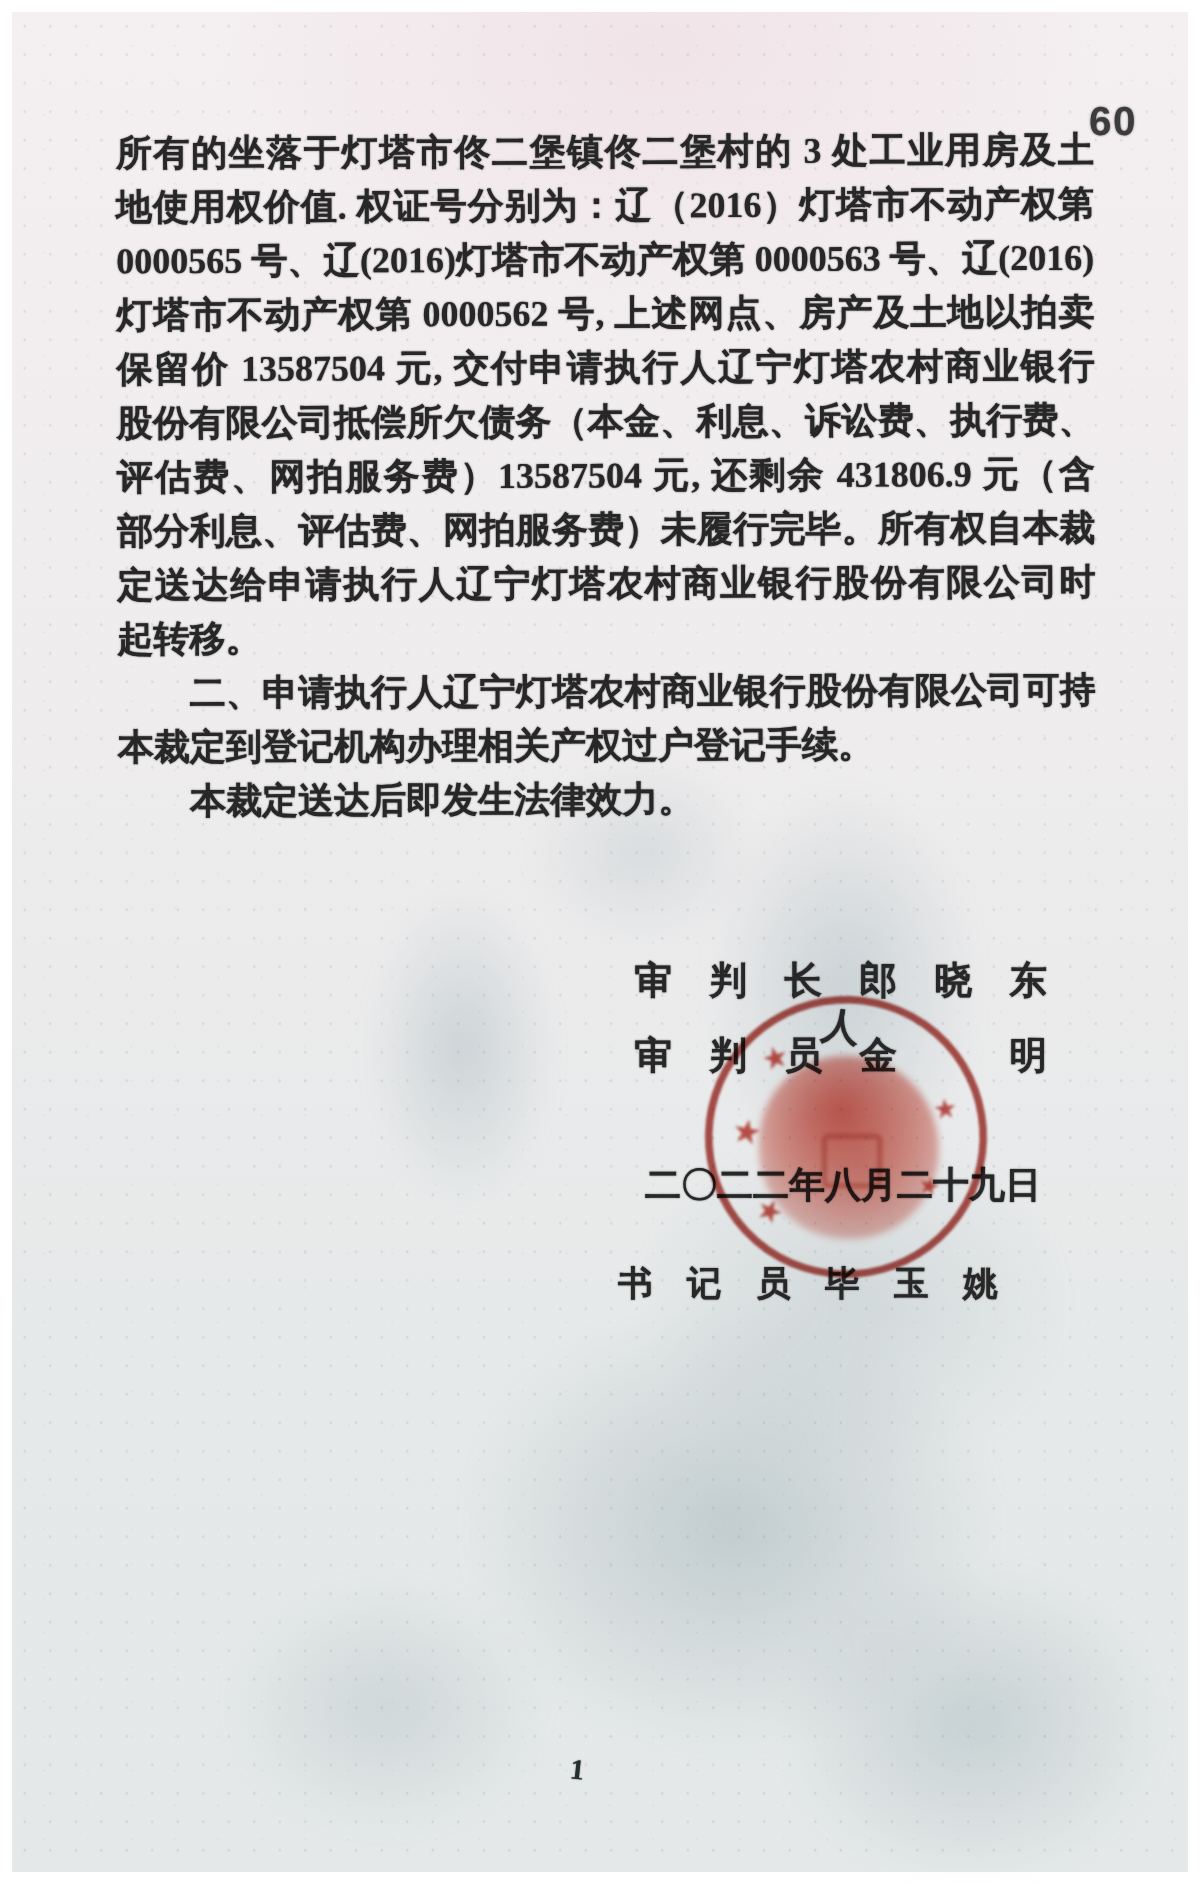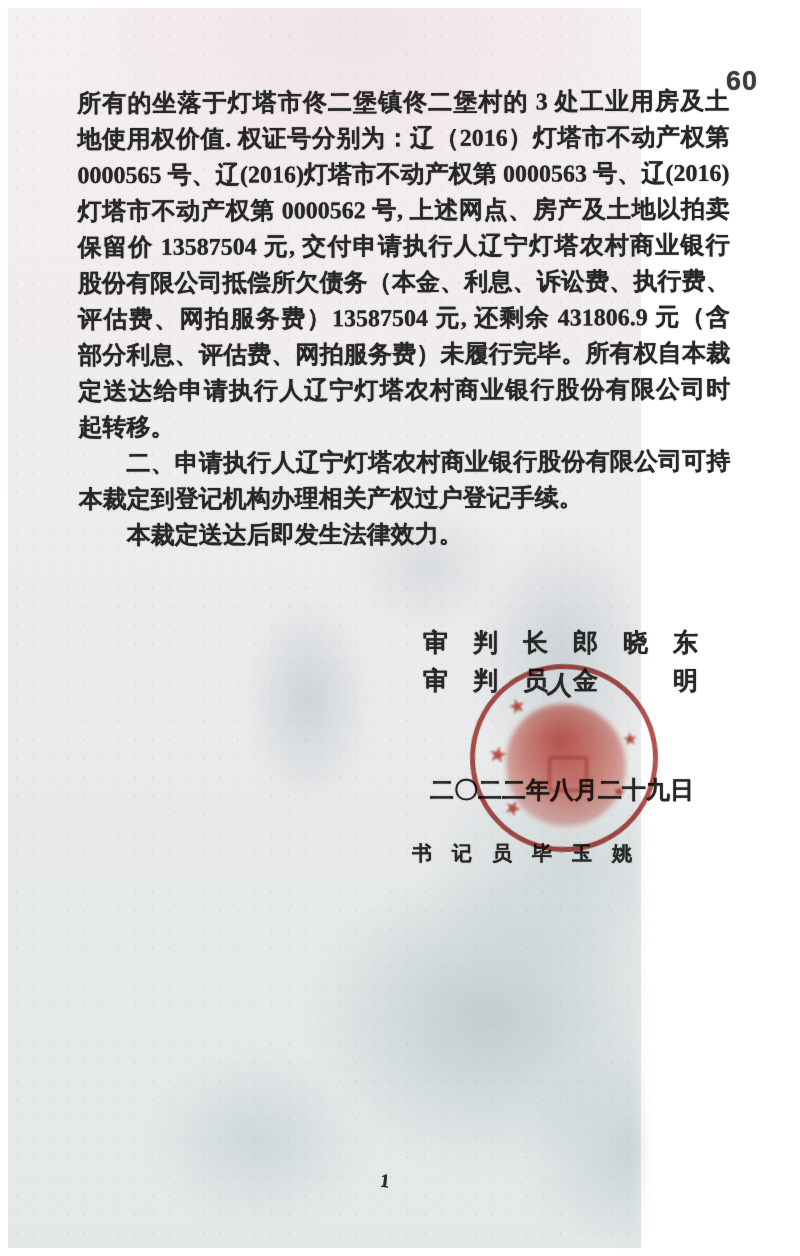--- a/index.html
+++ b/index.html
@@ -3,21 +3,21 @@
 <meta charset="utf-8">
 <style>
   html,body{margin:0;padding:0;}
   body{
     width:800px;height:1256px;
     background:#ffffff;
     font-family:"Liberation Serif", serif;
     position:relative;overflow:hidden;
   }
   .page{
-    position:absolute;left:8px;top:8px;width:633px;height:1240px;
+    position:absolute;left:8px;top:8px;width:784px;height:1240px;
     background:
       radial-gradient(ellipse 420px 260px at 55% 2%, rgba(238,218,224,.55), rgba(238,218,224,0) 70%),
       linear-gradient(180deg,#f4eff1 0%,#f0edee 30%,#ebebec 52%,#e6e9e9 72%,#e4e8e8 100%);
   }
   
   .smudge-layer{
     position:absolute;inset:0;pointer-events:none;
     background:
       radial-gradient(ellipse 130px 190px at 555px 650px, rgba(142,164,170,.34), rgba(142,164,170,0) 70%),
       radial-gradient(ellipse 90px 150px at 300px 690px, rgba(138,160,166,.30), rgba(138,160,166,0) 70%),
@@ -49,32 +49,32 @@
     font-size:24px;font-weight:bold;line-height:36px;
     transform:rotate(-0.2deg);
   }
   .line{white-space:nowrap;}
   .line.fill{white-space:normal;text-align:justify;text-align-last:justify;}
   .line.indent{text-indent:48px;}
   .sig-block{
     position:absolute;left:415px;top:616px;
     font-size:25px;font-weight:bold;line-height:38px;
   }
-  .sig-row{white-space:pre;}
+  .sig-row{white-space:pre;margin-top:12px;}
   .stray-mark{
     position:absolute;left:540px;top:660px;
     font-size:25px;font-weight:bold;transform:rotate(8deg);
   }
   .date-line{
     position:absolute;left:422px;top:766px;
     font-size:24px;font-weight:bold;white-space:pre;letter-spacing:0px;
   }
   .clerk-line{
     position:absolute;left:404px;top:832px;
-    font-size:20px;font-weight:bold;white-space:pre;
+    font-size:23px;font-weight:bold;white-space:pre;
   }
   .footer-num{
     position:absolute;left:372px;top:1162px;
     font-size:19px;font-weight:bold;color:#23302e;
     transform:rotate(6deg);text-shadow:0 0 1px rgba(30,40,40,.8);
   }
   
   .seal{
     position:absolute;left:462px;top:656px;width:188px;height:188px;
     mix-blend-mode:multiply;pointer-events:none;

